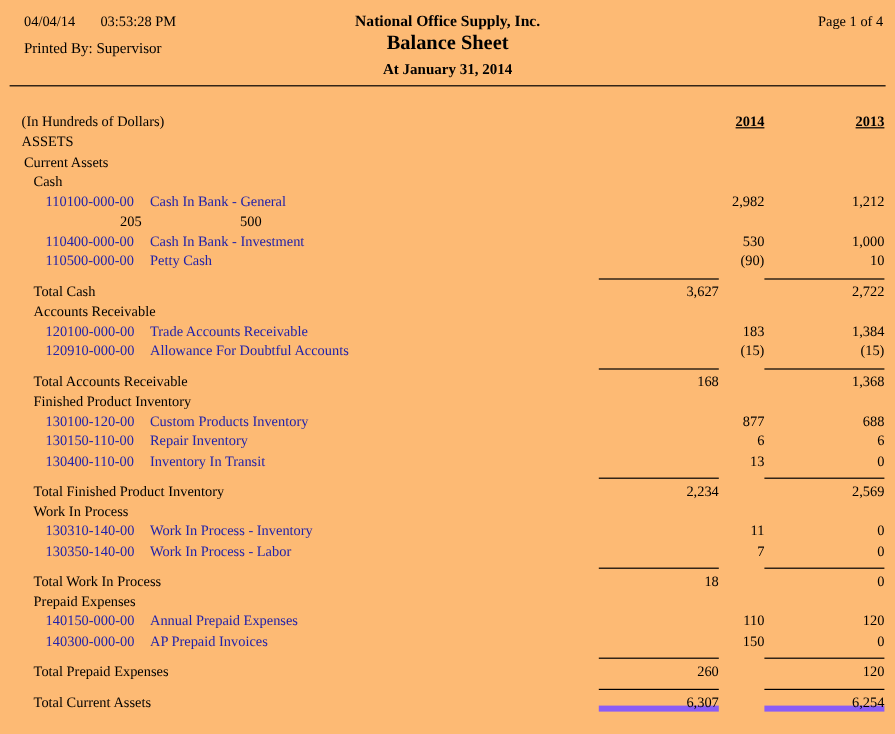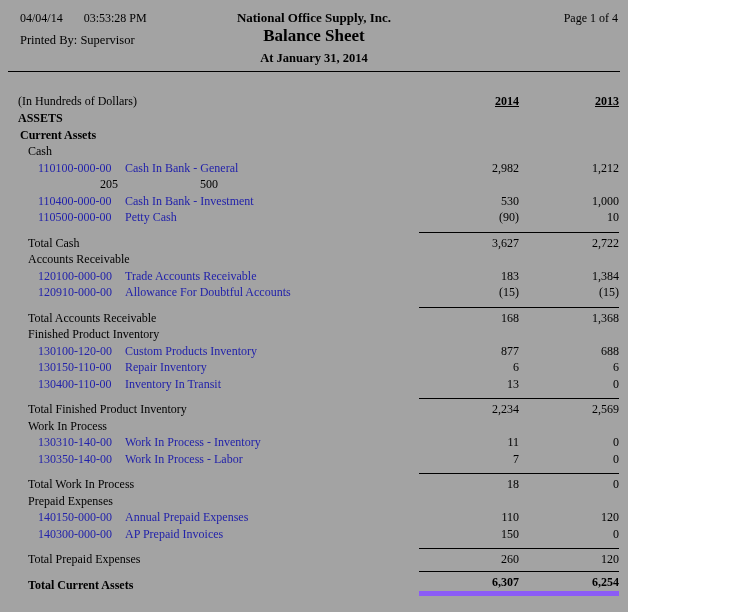--- a/index.html
+++ b/index.html
@@ -1,44 +1,44 @@
 <!DOCTYPE html>
 <html style="--link: #2222AA;"><head>
 <meta charset="utf-8">
 <style>
   * { box-sizing: border-box; }
   html, body { margin: 0; padding: 0; background: #fff; }
   .page {
-    width: 628px; height: 612px; position: relative; overflow: hidden;
-    background: #a3a3a3; color: #000;
+    width: 746px; height: 612px; position: relative; overflow: hidden;
+    background: #fdba74; color: #000;
     font-family: "Liberation Serif", serif; font-size: 12px;
   }
   
   .hdr { position: absolute; left: 8px; right: 8px; top: 0; height: 72px; border-bottom: 1px solid #000; }
   .h-date  { position: absolute; left: 12px; top: 11px; white-space: nowrap; }
   .h-time  { margin-left: 18px; }
   .h-pby   { position: absolute; left: 12px; top: 33px; font-size: 12.5px; white-space: nowrap; }
   .h-company { position: absolute; left: 0; right: 0; top: 10px; text-align: center; font-weight: bold; font-size: 13px; }
   .h-title   { position: absolute; left: 0; right: 0; top: 26px; text-align: center; font-weight: bold; font-size: 17px; }
   .h-asof    { position: absolute; left: 0; right: 0; top: 51px; text-align: center; font-weight: bold; font-size: 12.5px; }
   .h-page    { position: absolute; right: 2px; top: 11px; white-space: nowrap; }
   
   .body { position: absolute; left: 18px; right: 9px; top: 72px; }
   .row { display: flex; height: 16.5px; line-height: 16.5px; }
   .lbl { flex: 1; white-space: nowrap; overflow: hidden; }
   .num { width: 100px; text-align: right; }
   .colhead { margin-top: 20px; height: 18px; line-height: 18px; }
   .colhead .num { font-weight: bold; text-decoration: underline; }
   .units { }
-  .bold { font-weight: bold; align-items: center; }
+  .bold { font-weight: normal; }
   .sub .lbl { padding-left: 2px; }
   .grp .lbl, .total .lbl, .grand .lbl { padding-left: 10px; }
   .acct .lbl { padding-left: 20px; color: var(--link, #2222AA); }
   .acct-no { display: inline-block; width: 87px; }
-  .total, .grand { margin-top: 6px; height: 19.5px; }
+  .total, .grand { margin-top: 6px; height: 19.5px; gap: 38px; }
   .total .num, .grand .num { border-top: 1px solid #000; padding-top: 2px; }
   .total .lbl, .grand .lbl { padding-top: 3px; }
   .grand .num { border-bottom: 5px solid #8b5cf6; }
 </style>
 </head>
 <body>
 
 <div class="page">
 
   <div class="hdr">

